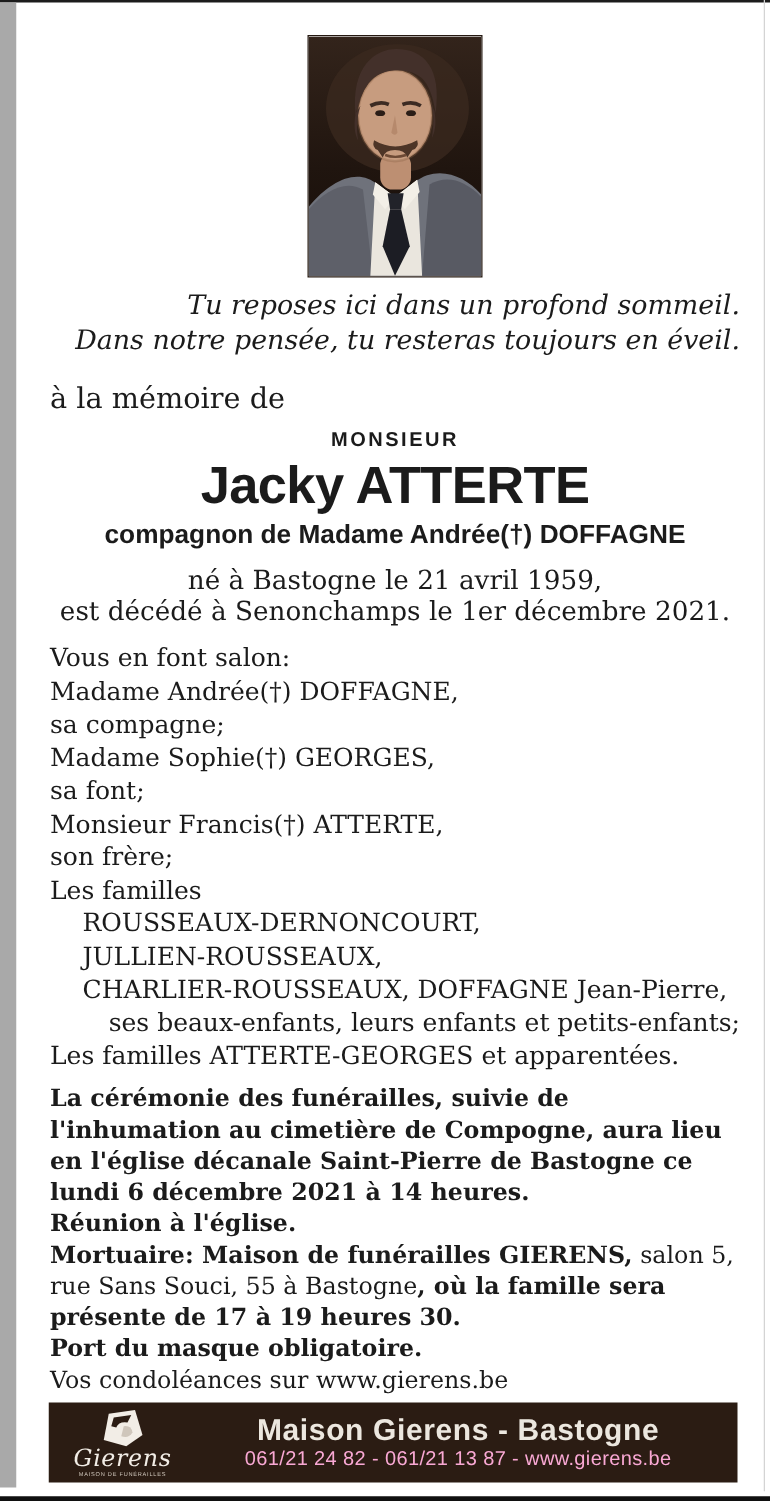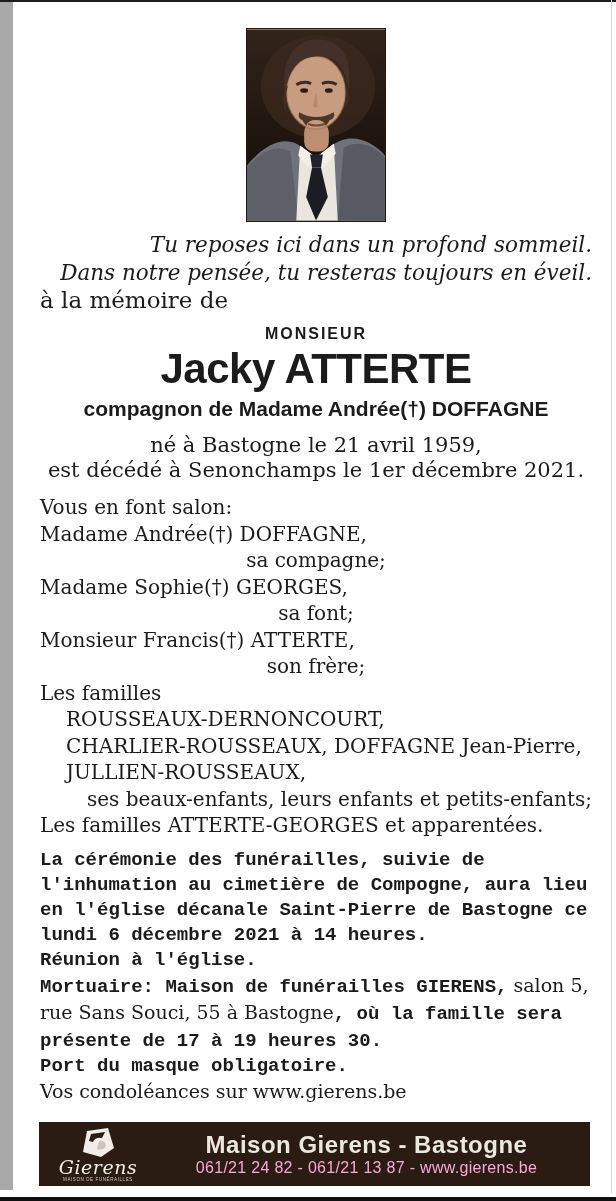--- a/index.html
+++ b/index.html
@@ -16,36 +16,36 @@
   .left-bar{position:absolute;top:2px;left:0;width:13px;height:1188px;background:#a9a9a9;}
   .right-hairline{position:absolute;top:0;right:4px;width:1px;height:1193px;background:#d4d4d4;}
 
   .content{position:absolute;left:40px;top:2px;width:552px;}
 
   .photo-wrap{width:140px;height:194px;margin:26px auto 0 auto;border:1px solid #241811;box-sizing:border-box;}
   .photo-wrap svg{display:block;}
 
   .quote{margin-top:9px;text-align:right;font-style:italic;font-size:21.5px;line-height:28px;}
 
-  .memoire{font-size:23px;line-height:26px;}
+  .memoire{margin-top:19px;font-size:23px;line-height:26px;}
 
   .head-block{text-align:center;font-family:"Liberation Sans", sans-serif;font-weight:bold;}
   .monsieur{margin-top:9px;font-size:16px;letter-spacing:2px;line-height:24px;}
   .deceased-name{font-size:42px;line-height:44px;letter-spacing:-0.5px;margin-top:1px;}
   .companion{font-size:21px;line-height:26px;margin-top:5px;white-space:nowrap;}
 
   .vitals{text-align:center;font-size:21px;line-height:25px;margin-top:11px;}
 
   .announce{margin-top:11px;font-size:20px;line-height:26.5px;}
-  .rel-right{text-align:center;}
+  .rel-right{text-align:left;}
   .fam-item{padding-left:26px;}
   .fam-note{text-align:right;}
 
   .ceremony{margin-top:9px;font-size:19px;line-height:25px;}
-  .b{font-weight:bold;font-family:Liberation Mono, monospace;}
+  .b{font-weight:bold;}
 
   .banner{
     position:absolute;left:39px;top:1122px;width:551px;height:64px;
     background:#2b1c13;
     display:flex;align-items:center;
     font-family:"Liberation Sans", sans-serif;
     color:#ece7df;
   }
   .banner-logo{width:118px;display:flex;flex-direction:column;align-items:center;justify-content:center;padding-top:2px;}
   .banner-logo svg{display:block;}
@@ -139,22 +139,22 @@
         <div>Madame Sophie(†) GEORGES,</div>
         <div class="rel-right">sa font;</div>
       </div>
       <div>
         <div>Monsieur Francis(†) ATTERTE,</div>
         <div class="rel-right">son frère;</div>
       </div>
 
       <div>Les familles</div>
       <div class="fam-item">ROUSSEAUX-DERNONCOURT,</div>
+      <div class="fam-item">JULLIEN-ROUSSEAUX,</div>
       <div class="fam-item">CHARLIER-ROUSSEAUX, DOFFAGNE Jean-Pierre,</div>
-      <div class="fam-item">JULLIEN-ROUSSEAUX,</div>
       <div class="fam-note">ses beaux-enfants, leurs enfants et petits-enfants;</div>
       <div>Les familles ATTERTE-GEORGES et apparentées.</div>
     </div>
 
     <div class="ceremony">
       <div class="b">La cérémonie des funérailles, suivie de l'inhumation au cimetière de Compogne, aura lieu en l'église décanale Saint-Pierre de Bastogne ce lundi 6 décembre 2021 à 14 heures.</div>
       <div class="b">Réunion à l'église.</div>
       <div><span class="b">Mortuaire: Maison de funérailles GIERENS,</span><span> salon 5, rue Sans Souci, 55 à Bastogne</span><span class="b">, où la famille sera présente de 17 à 19 heures 30.</span></div>
       <div class="b">Port du masque obligatoire.</div>
       <div>Vos condoléances sur www.gierens.be</div>

